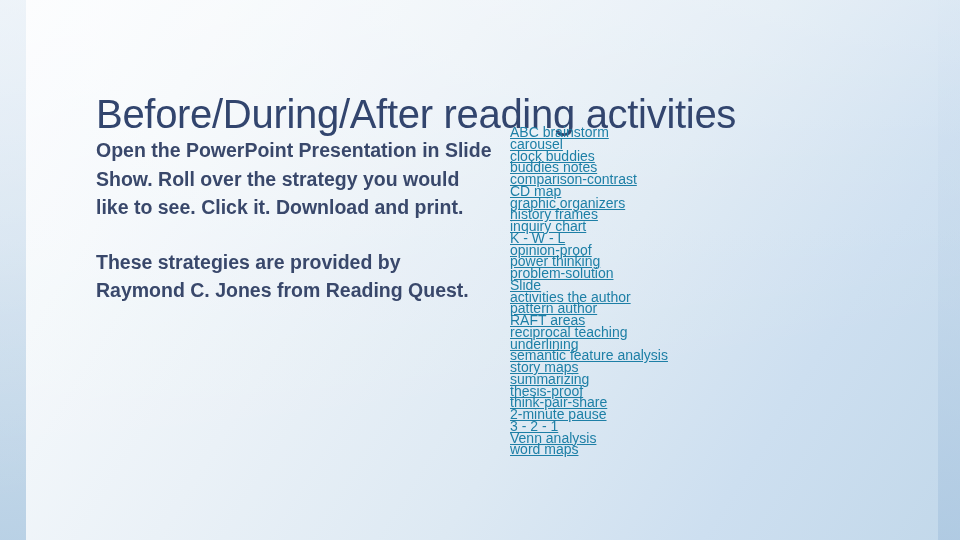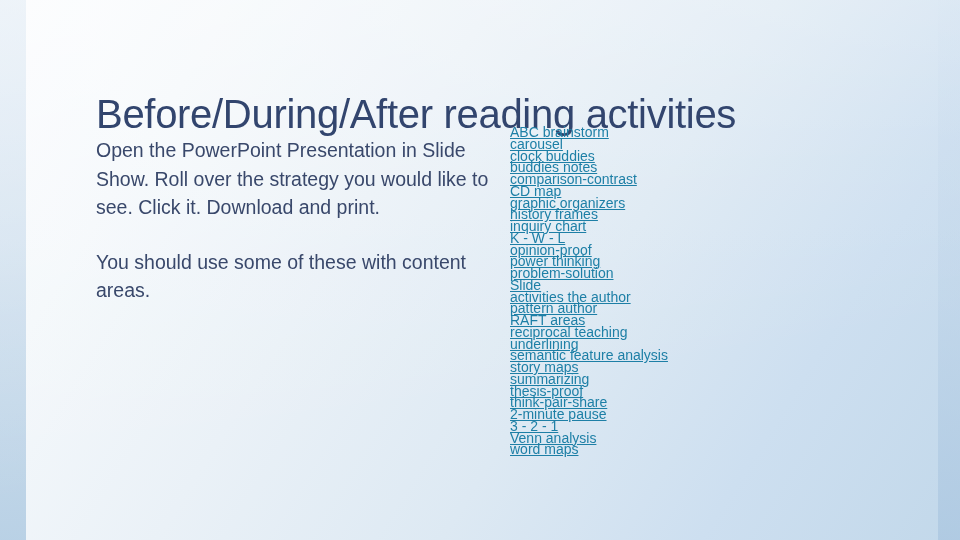--- a/index.html
+++ b/index.html
@@ -93,20 +93,21 @@
     position: absolute;
     left: 96px;
     top: 136px;
     width: 396px;
     color: #39486b;
     font-size: 19.5px;
     line-height: 28.5px;
   }
   .body-para {
     margin: 0 0 26px 0;
+    font-weight: bold;
   }
   .body-para:last-child {
     margin-bottom: 0;
   }
 
   #link-col {
     position: absolute;
     left: 510px;
     top: 127px;
     width: 330px;
@@ -133,21 +134,21 @@
   <div id="left-band"></div>
   <div id="right-band"></div>
   <div id="sheen"></div>
 
   <div id="content">
 
     <h1 id="slide-title">Before/During/After reading activities</h1>
 
     <div id="body-col">
       <p class="body-para">Open the PowerPoint Presentation in Slide Show.  Roll over the strategy you would like to see.  Click it.  Download and print.</p>
-      <p class="body-para">You should use some of these with content areas.</p>
+      <p class="body-para">These strategies are provided by Raymond C. Jones from Reading Quest.</p>
     </div>
 
     <nav id="link-col">
       <a class="link-item">ABC brainstorm</a>
       <a class="link-item">carousel</a>
       <a class="link-item">clock buddies</a>
       <a class="link-item">buddies notes</a>
       <a class="link-item">comparison-contrast</a>
       <a class="link-item">CD map</a>
       <a class="link-item">graphic organizers</a>

